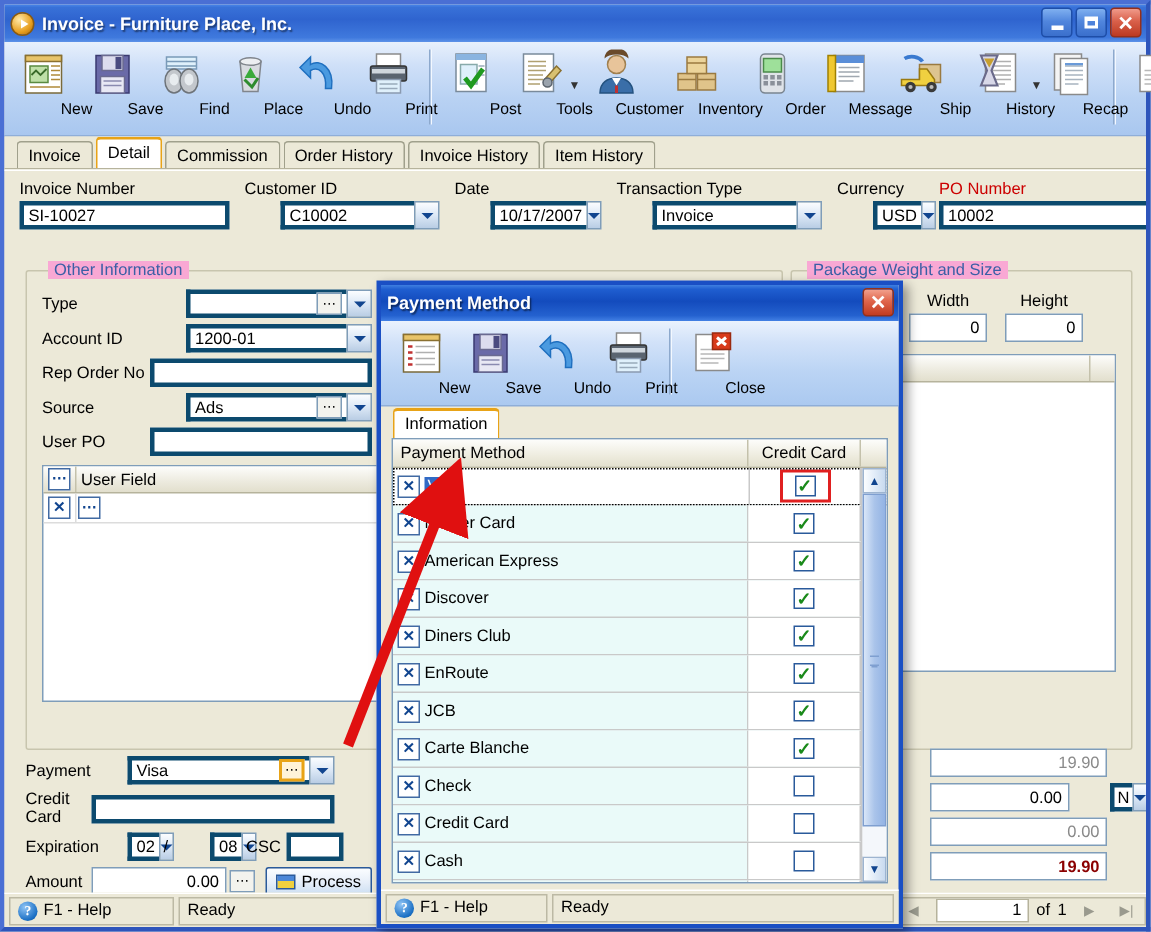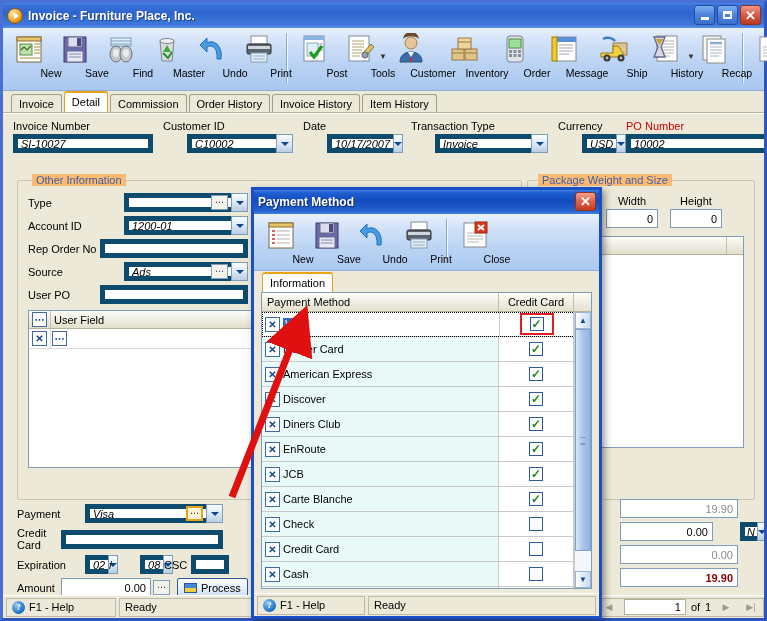--- a/index.html
+++ b/index.html
@@ -131,24 +131,24 @@
     overflow: hidden;
   }
 
   
   .fieldrow { display: flex; padding: 6px 8px 0 10px; gap: 10px; }
   .fld { display: flex; flex-direction: column; }
   .fld-lbl { font-size: 11px; color: #000; margin-bottom: 2px; }
   .fld-lbl.red { color: #cc0000; }
   .inp {
     height: 19px; background: #fff;
-    border: 5px solid #0c4a6e;
+    border: 3px solid #0c4a6e;
     font-size: 11px; color: #000;
     padding: 1px 3px; line-height: 16px;
-    display: flex; align-items: center; font-style: italic;
+    display: flex; align-items: center;
   }
   .combo { display: flex; align-items: stretch; padding-left: 24px; }
   .combo .inp { border-right: none; flex: 1 1 auto; }
   .dropbtn {
     width: 17px; border: 1px solid #7f9db9;
     background: linear-gradient(to bottom,#fbfdff,#dce8f6 50%,#b9cde4);
     display: flex; align-items: center; justify-content: center;
   }
   .dropbtn::after {
     content: ""; width: 0; height: 0;
@@ -165,21 +165,21 @@
   .ellbtn.hl { border: 2px solid #e8a317; background: #fff3d8; }
 
   
   .groupbox {
     position: absolute;
     border: 1px solid #c8c5ae;
     border-radius: 2px;
   }
   .gb-title {
     position: absolute; top: -7px; left: 14px;
-    background: #fdba74; padding: 0 4px;
+    background: #f9a8d4; padding: 0 4px;
     font-size: 11px; color: #3b5fa5;
     white-space: nowrap;
   }
 
   .formrow { display: flex; align-items: center; margin-bottom: 4px; }
   .formrow .lbl { width: 72px; font-size: 11px; }
 
   
   .grid { border: 1px solid #7f9db9; background: #fff; }
   .grid-hdr {
@@ -404,21 +404,21 @@
       <div class="tb-lbl">Find</div>
     </div>
 
     <div class="tb-item">
       <svg class="ico" viewBox="0 0 32 32">
         <path d="M9 8 h14 l-2 20 h-10 z" fill="#d8dbe0" stroke="#80858c"></path>
         <ellipse cx="16" cy="8" rx="7" ry="2.5" fill="#eceef1" stroke="#80858c"></ellipse>
         <path d="M16 12 l4 7 h-8 z" fill="#3aaa3a"></path>
         <path d="M12 20 l5 5 4-6" stroke="#2e8b2e" fill="none" stroke-width="2"></path>
       </svg>
-      <div class="tb-lbl">Master</div>
+      <div class="tb-lbl">Place</div>
     </div>
 
     <div class="tb-item">
       <svg class="ico" viewBox="0 0 32 32">
         <path d="M24 26 C26 12 16 6 10 10 L10 5 L3 12 L10 19 L10 14 C15 11 21 15 20 26 z" fill="#4a9ae0" stroke="#1f6fbf"></path>
       </svg>
       <div class="tb-lbl">Undo</div>
     </div>
 
     <div class="tb-item">

